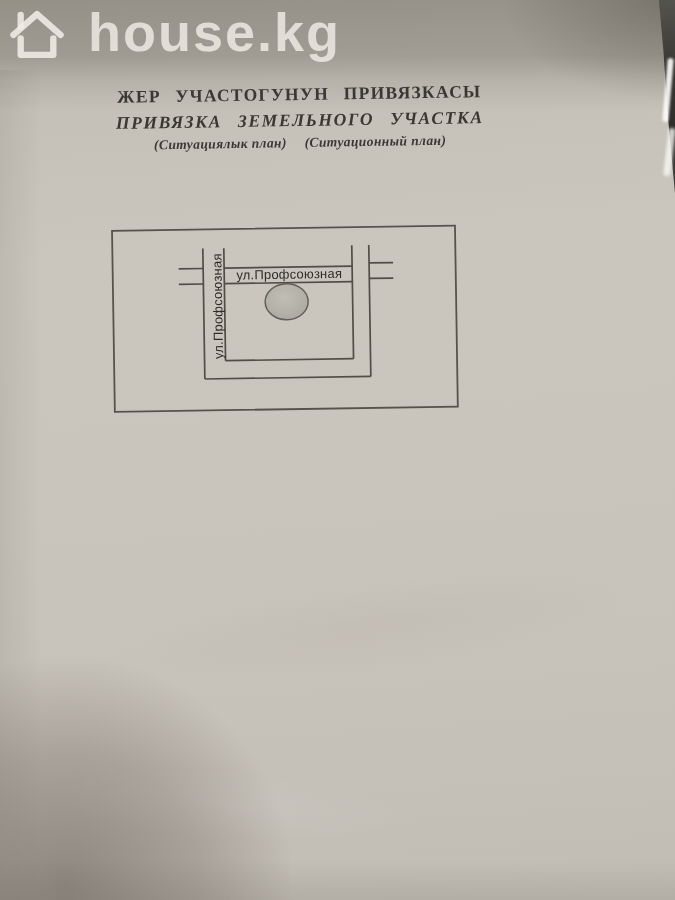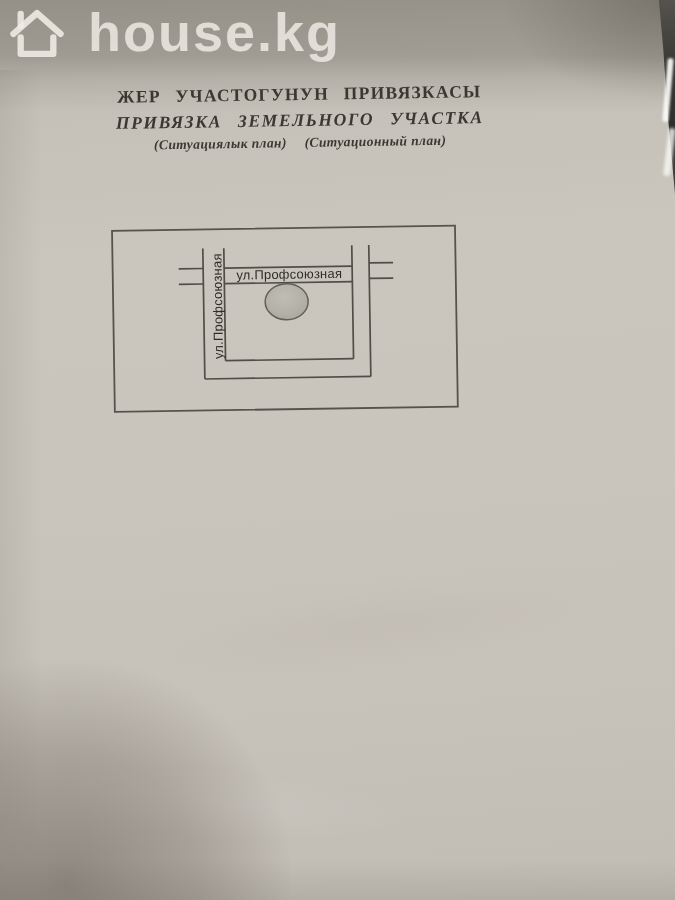--- a/index.html
+++ b/index.html
@@ -39,21 +39,21 @@
     transform:rotate(5deg);border-radius:3px;
   }
   .glint-2{
     position:absolute;right:2px;top:128px;width:7px;height:48px;
     background:rgba(248,248,244,0.8);filter:blur(1.4px);
     transform:rotate(7deg);border-radius:3px;
   }
   
   .watermark{
     position:absolute;left:8px;top:2px;
-    display:flex;align-items:center;
+    display:flex;align-items:flex-end;
   }
   .wm-house{display:block;margin-top:2px;}
   .wm-text{
     font-family:"Liberation Sans",sans-serif;
     font-weight:bold;font-size:54px;line-height:1.12;
     color:rgba(239,237,230,0.82);letter-spacing:2px;margin-left:22px;
   }
   
   .sheet-content{
     position:absolute;inset:0;

